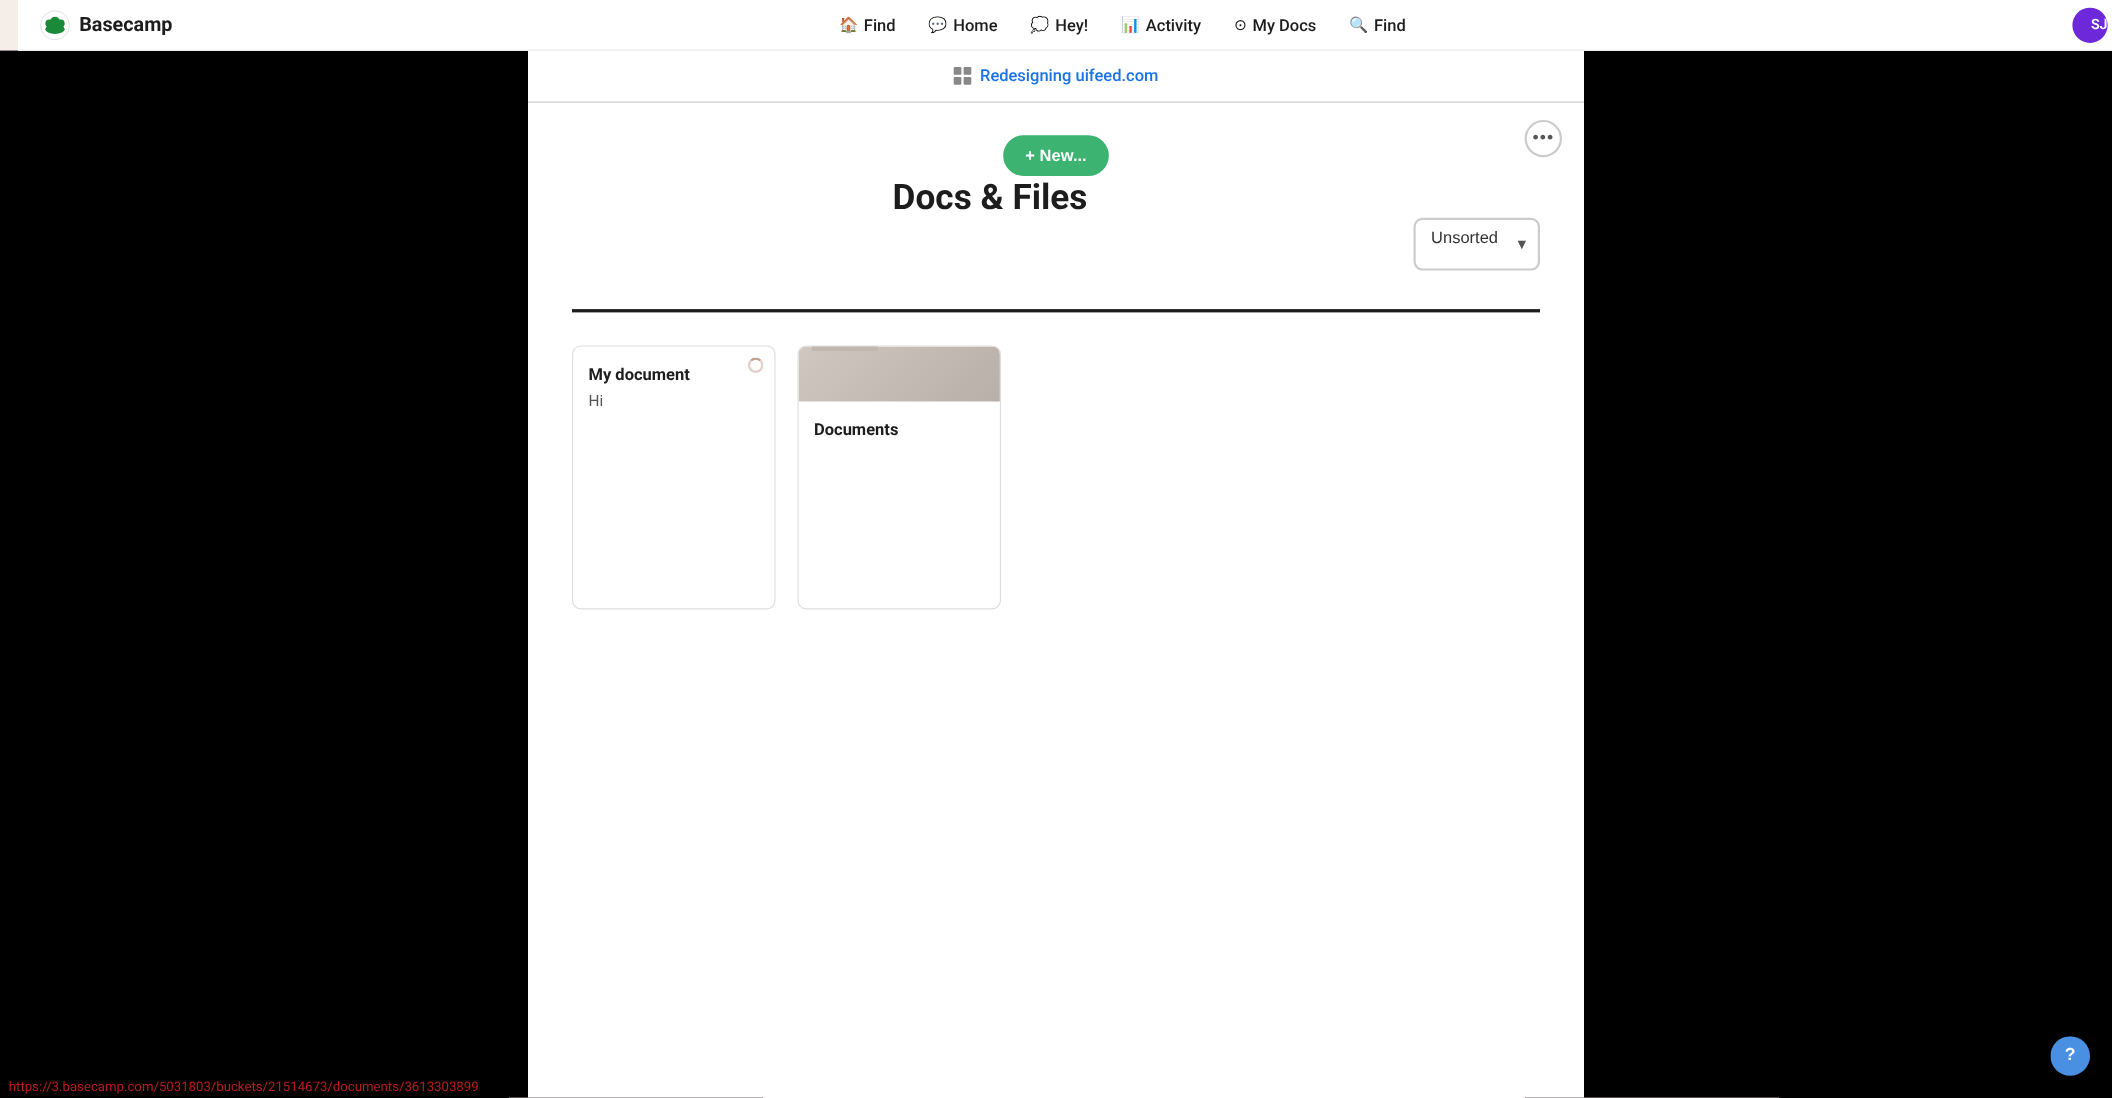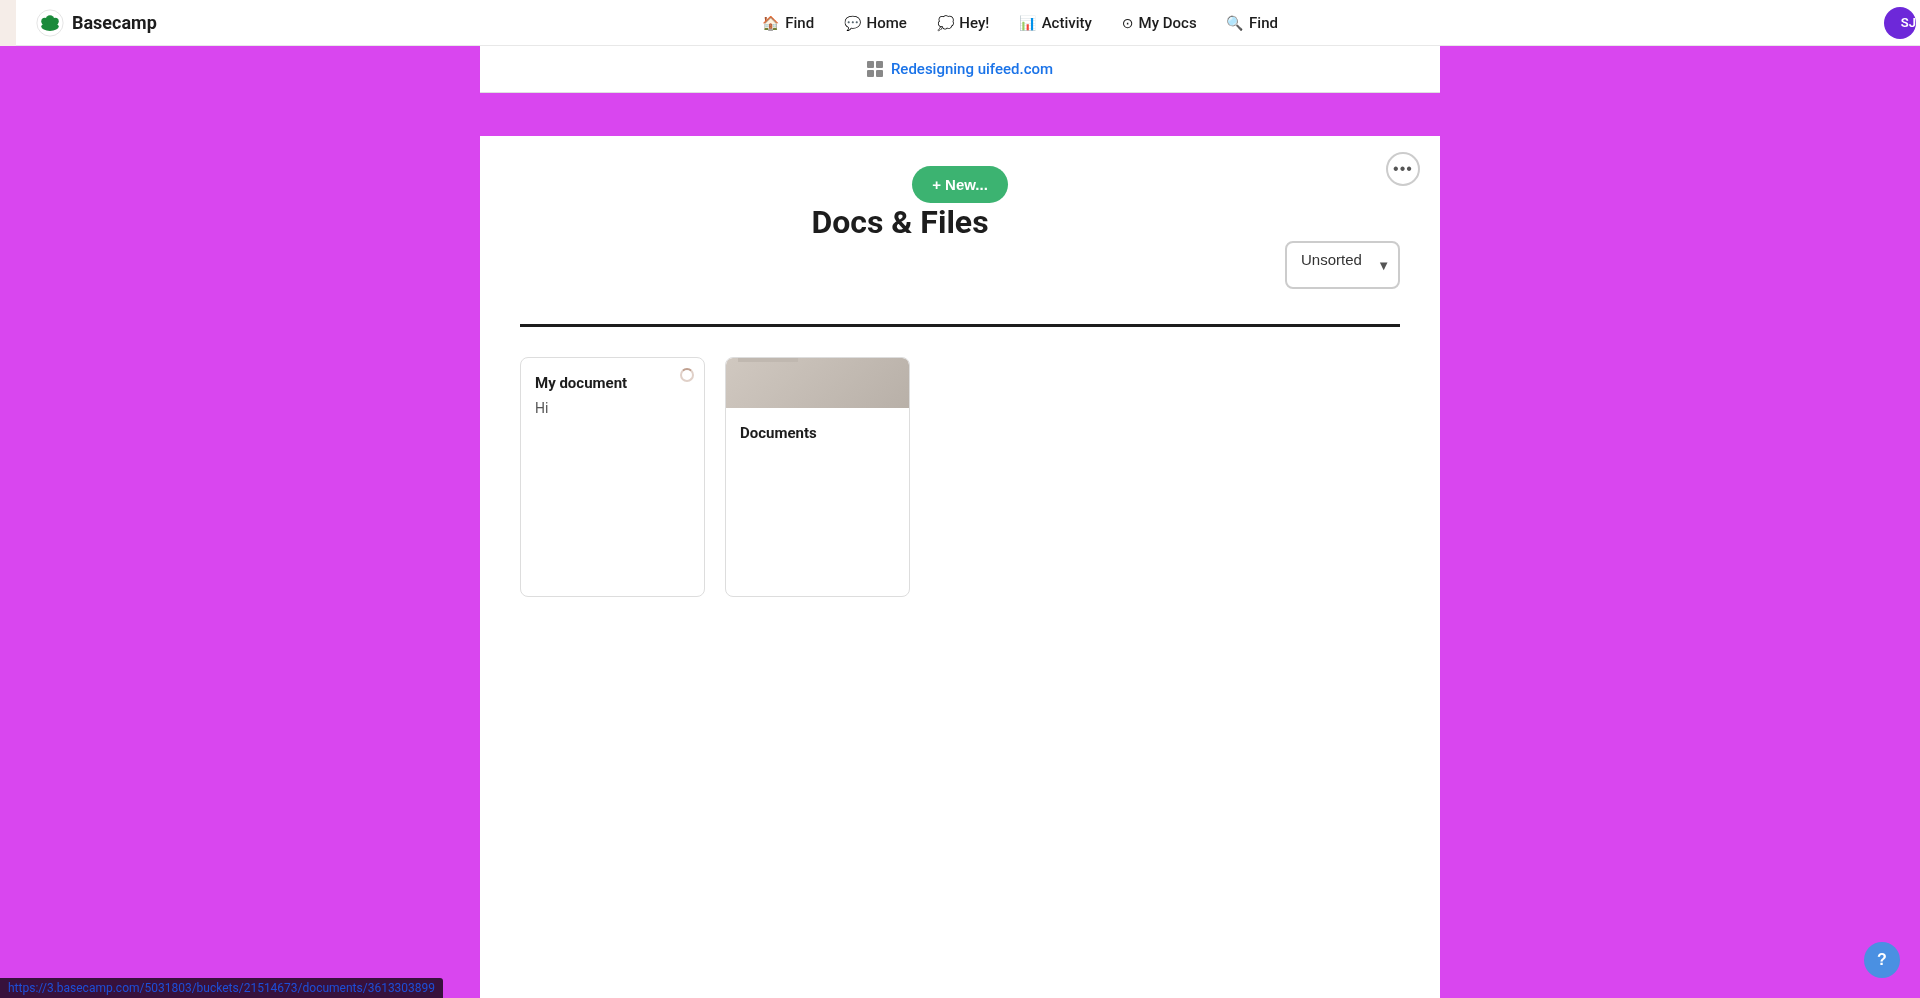--- a/index.html
+++ b/index.html
@@ -75,25 +75,24 @@
       cursor: pointer;
     }
 
     
     .main-wrapper {
       position: absolute;
       top: 46px;
       left: 0;
       width: 1920px;
       height: calc(998px - 46px);
-      background: #d946ef;
+      background: #000000;
       display: flex;
       flex-direction: column;
       align-items: center;
-      gap: 43px;
     }
 
     
     .banner {
       width: 960px;
       background: #fff;
       border-bottom: 1px solid #e0e0e0;
       padding: 14px 20px;
       display: flex;
       align-items: center;
@@ -267,21 +266,21 @@
       color: #555;
       padding: 0 14px;
     }
 
     
     .status-bar {
       position: fixed;
       bottom: 0;
       left: 0;
       background: rgba(0,0,0,0.75);
-      color: #1d4ed8;
+      color: #b91c1c;
       font-size: 12px;
       padding: 3px 8px;
       border-radius: 0 3px 0 0;
     }
 
     
     .help-btn {
       position: fixed;
       bottom: 20px;
       right: 20px;

